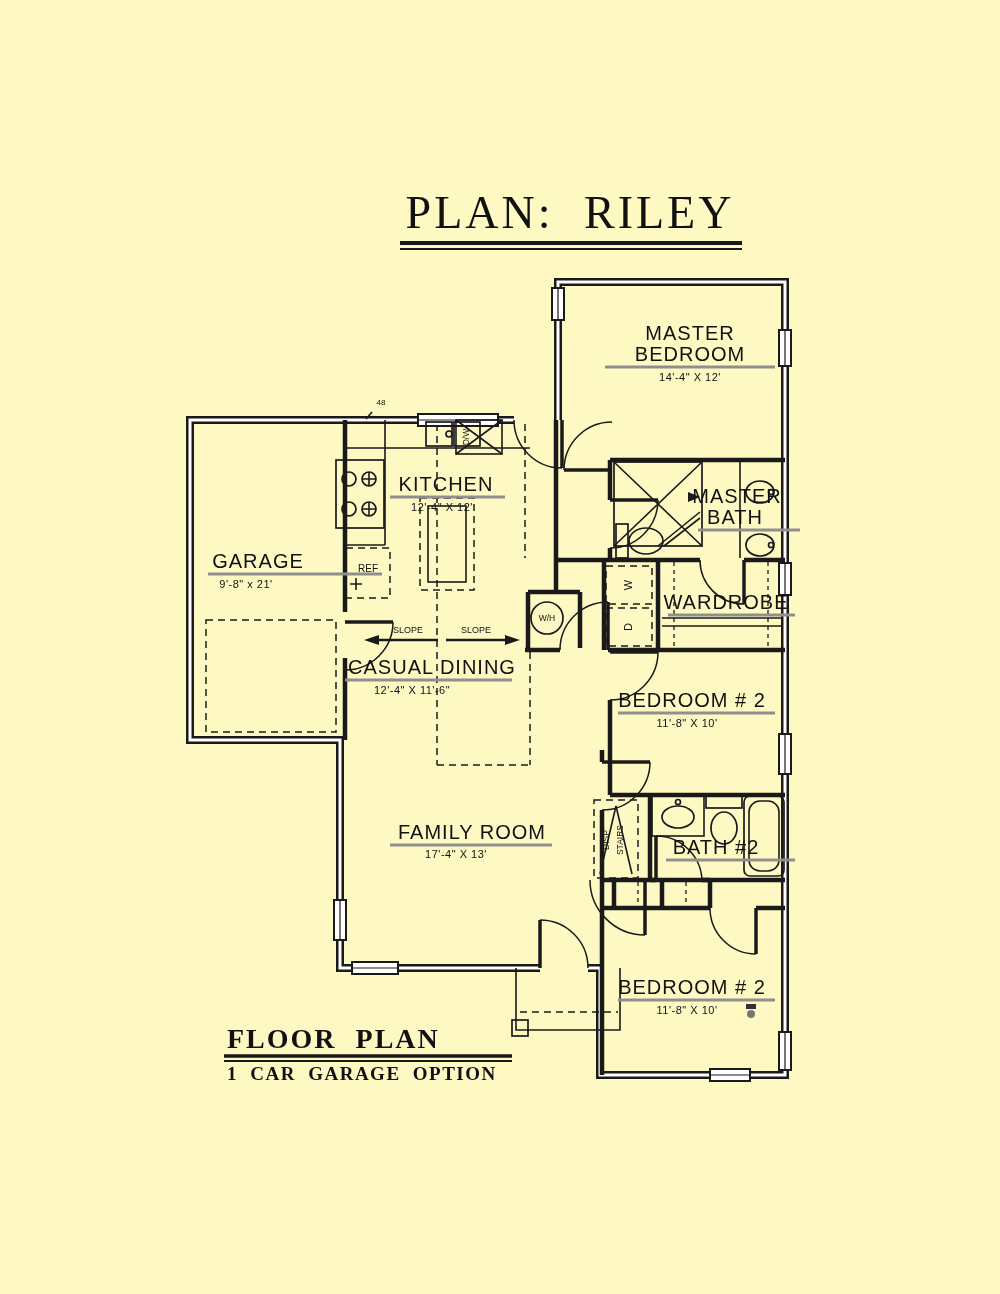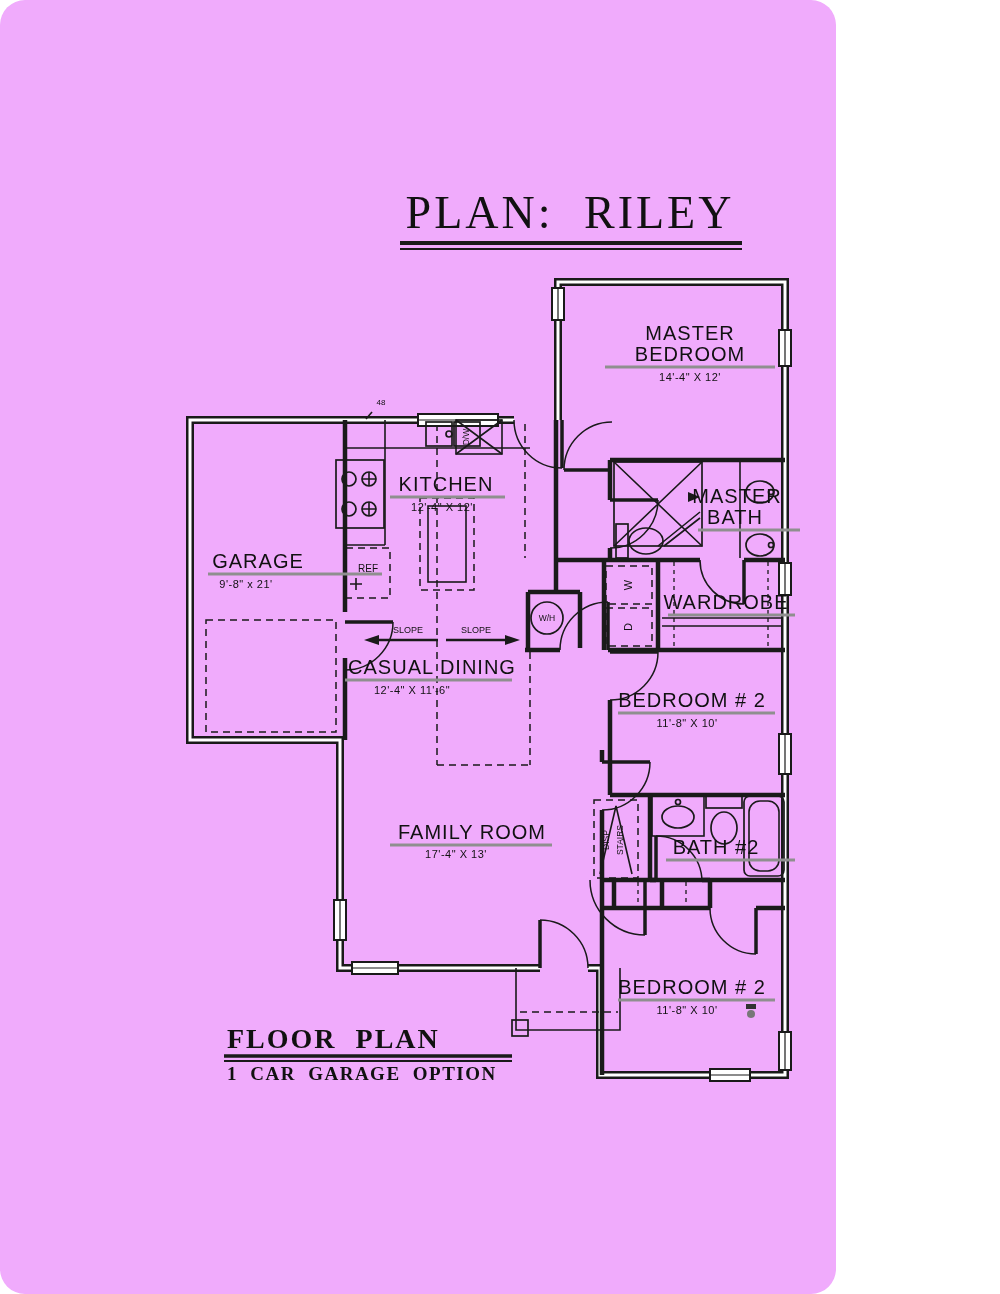--- a/index.html
+++ b/index.html
@@ -1,16 +1,16 @@
 <!DOCTYPE html>
 <html><head>
 <meta charset="utf-8">
 <style>
   html,body{margin:0;padding:0;background:#ffffff;}
-  #page{position:relative;width:836px;height:1294px;background:#f0abfc;overflow:hidden;border-radius:25px;}
+  #page{position:relative;width:1000px;height:1294px;background:#fef9c3;overflow:hidden;}
   svg{display:block;}
   svg text{font-family:"Liberation Sans",sans-serif;fill:#111;}
   .wall-ext-b{stroke:#1a1a1a;stroke-width:8;fill:none;}
   .wall-ext-w{stroke:#ffffff;stroke-width:3;fill:none;}
   .wall-int{stroke:#1a1a1a;stroke-width:4.5;fill:none;}
   .thin{stroke:#1a1a1a;stroke-width:1.6;fill:none;}
   .arc{stroke:#1a1a1a;stroke-width:1.5;fill:none;}
   .leaf{stroke:#1a1a1a;stroke-width:3.5;fill:none;}
   .dash{stroke:#1a1a1a;stroke-width:1.5;fill:none;stroke-dasharray:7 5;}
   .dashsm{stroke:#1a1a1a;stroke-width:1.3;fill:none;stroke-dasharray:4 4;}

